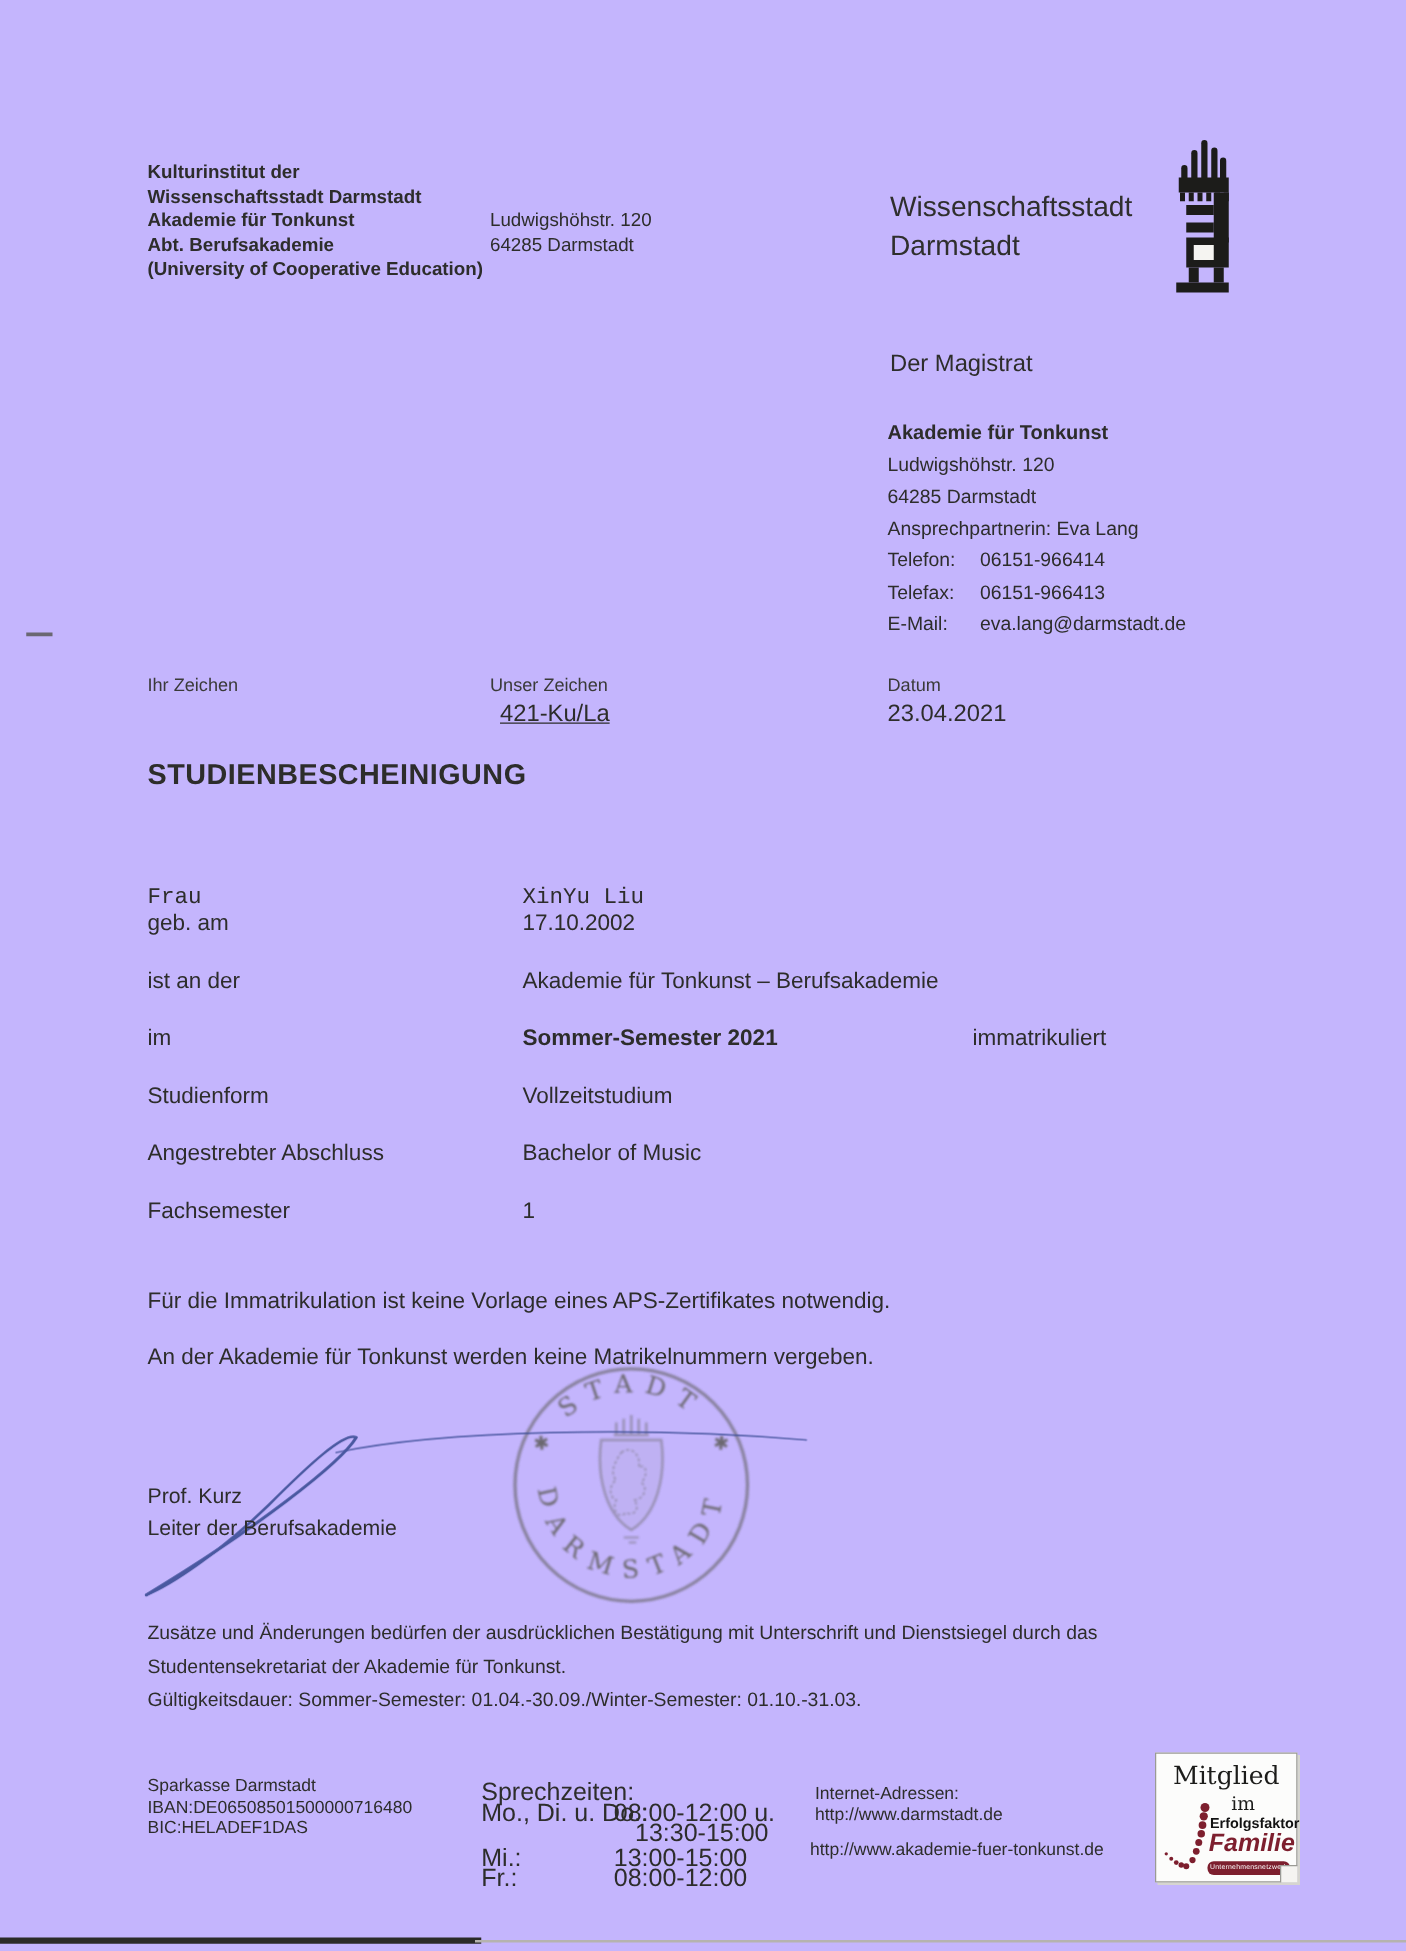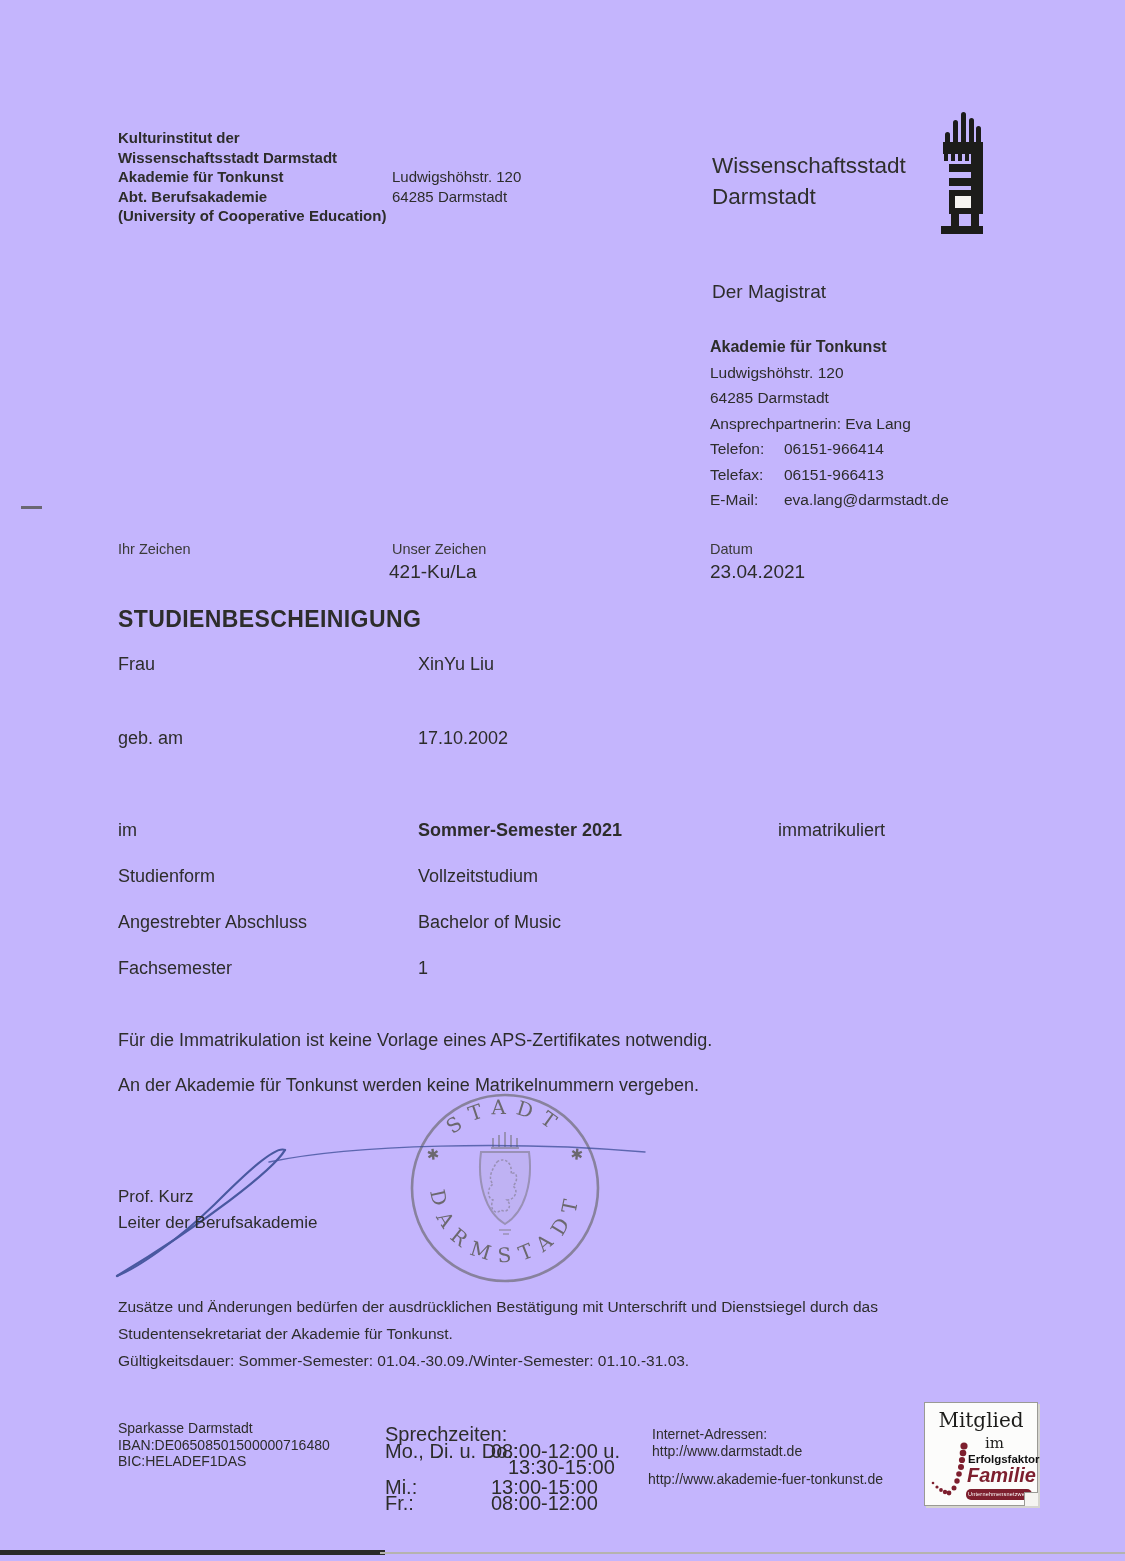--- a/index.html
+++ b/index.html
@@ -126,31 +126,34 @@
     <div>Ansprechpartnerin: Eva Lang</div>
     <div><span class="clabel">Telefon:</span><span>06151-966414</span></div>
     <div><span class="clabel">Telefax:</span><span>06151-966413</span></div>
     <div><span class="clabel">E-Mail:</span><span>eva.lang@darmstadt.de</span></div>
   </div>
 
   <div class="abs foldmark"></div>
 
   <div class="abs reflabel nowrap" style="left:118px;top:541px;">Ihr Zeichen</div>
   <div class="abs reflabel nowrap" style="left:392px;top:541px;">Unser Zeichen</div>
-  <div class="abs refvalue nowrap" style="left:389px;top:561px;">421-Ku/La</div>
+  <div class="abs refvalue nowrap" style="left:400px;top:561px;text-decoration:underline;">421-Ku/La</div>
   <div class="abs reflabel nowrap" style="left:710px;top:541px;">Datum</div>
   <div class="abs refvalue nowrap" style="left:710px;top:561px;">23.04.2021</div>
 
   <div class="abs title nowrap">STUDIENBESCHEINIGUNG</div>
 
-  <div class="abs frow nowrap" style="top:654px;">
+  <div class="abs frow nowrap" style="top:708px;font-family:Liberation Mono, monospace;">
     <span class="flabel">Frau</span><span class="fvalue">XinYu Liu</span>
   </div>
   <div class="abs frow nowrap" style="top:728px;">
     <span class="flabel">geb. am</span><span class="fvalue">17.10.2002</span>
+  </div>
+  <div class="abs frow nowrap" style="top:774px;">
+    <span class="flabel">ist an der</span><span class="fvalue">Akademie für Tonkunst – Berufsakademie</span>
   </div>
   <div class="abs frow nowrap" style="top:820px;">
     <span class="flabel">im</span><span class="fvalue bold">Sommer-Semester 2021</span>
     <span class="fsuffix">immatrikuliert</span>
   </div>
   <div class="abs frow nowrap" style="top:866px;">
     <span class="flabel">Studienform</span><span class="fvalue">Vollzeitstudium</span>
   </div>
   <div class="abs frow nowrap" style="top:912px;">
     <span class="flabel">Angestrebter Abschluss</span><span class="fvalue">Bachelor of Music</span>

